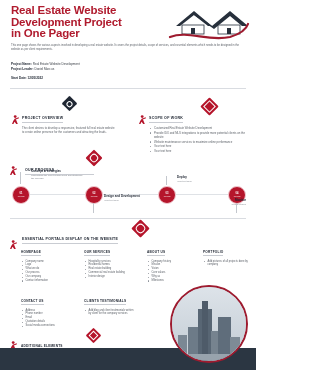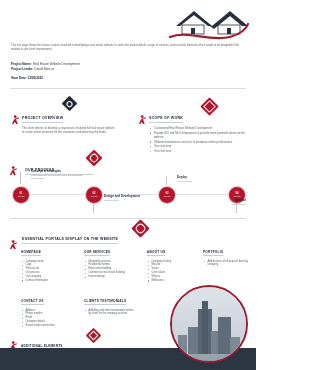--- a/index.html
+++ b/index.html
@@ -98,20 +98,25 @@
   }
   .sky{position:absolute;inset:0;background:linear-gradient(#dde3e9,#c3ccd4);}
   .bld{position:absolute;bottom:0;background:#63727f;}
 </style>
 </head>
 <body>
 
 <div class="page">
 
   <div class="header">
+    <div class="title">
+      <span>Real Estate Website</span>
+      <span>Development Project</span>
+      <span>in One Pager</span>
+    </div>
 
     <svg class="logo" viewBox="0 0 84 36">
       <path d="M8 22 L26 7 L44 22 L40 22 L26 11 L12 22 Z" fill="#27303c"></path>
       <path d="M26 9 L44 22 L62 7 L80 22 L74 22 L62 12 L46 25 L26 11 Z" fill="#27303c"></path>
       <rect x="14" y="21" width="22" height="9" fill="#fff" stroke="#27303c" stroke-width="0.8"></rect>
       <rect x="50" y="21" width="22" height="9" fill="#fff" stroke="#27303c" stroke-width="0.8"></rect>
       <rect x="23" y="24" width="4" height="6" fill="#27303c"></rect>
       <rect x="59" y="24" width="4" height="6" fill="#27303c"></rect>
       <path d="M2 33 C20 26, 40 38, 62 33 C72 30, 78 26, 80 20" stroke="#9e1b2f" stroke-width="2.2" fill="none" stroke-linecap="round"></path>
     </svg>

